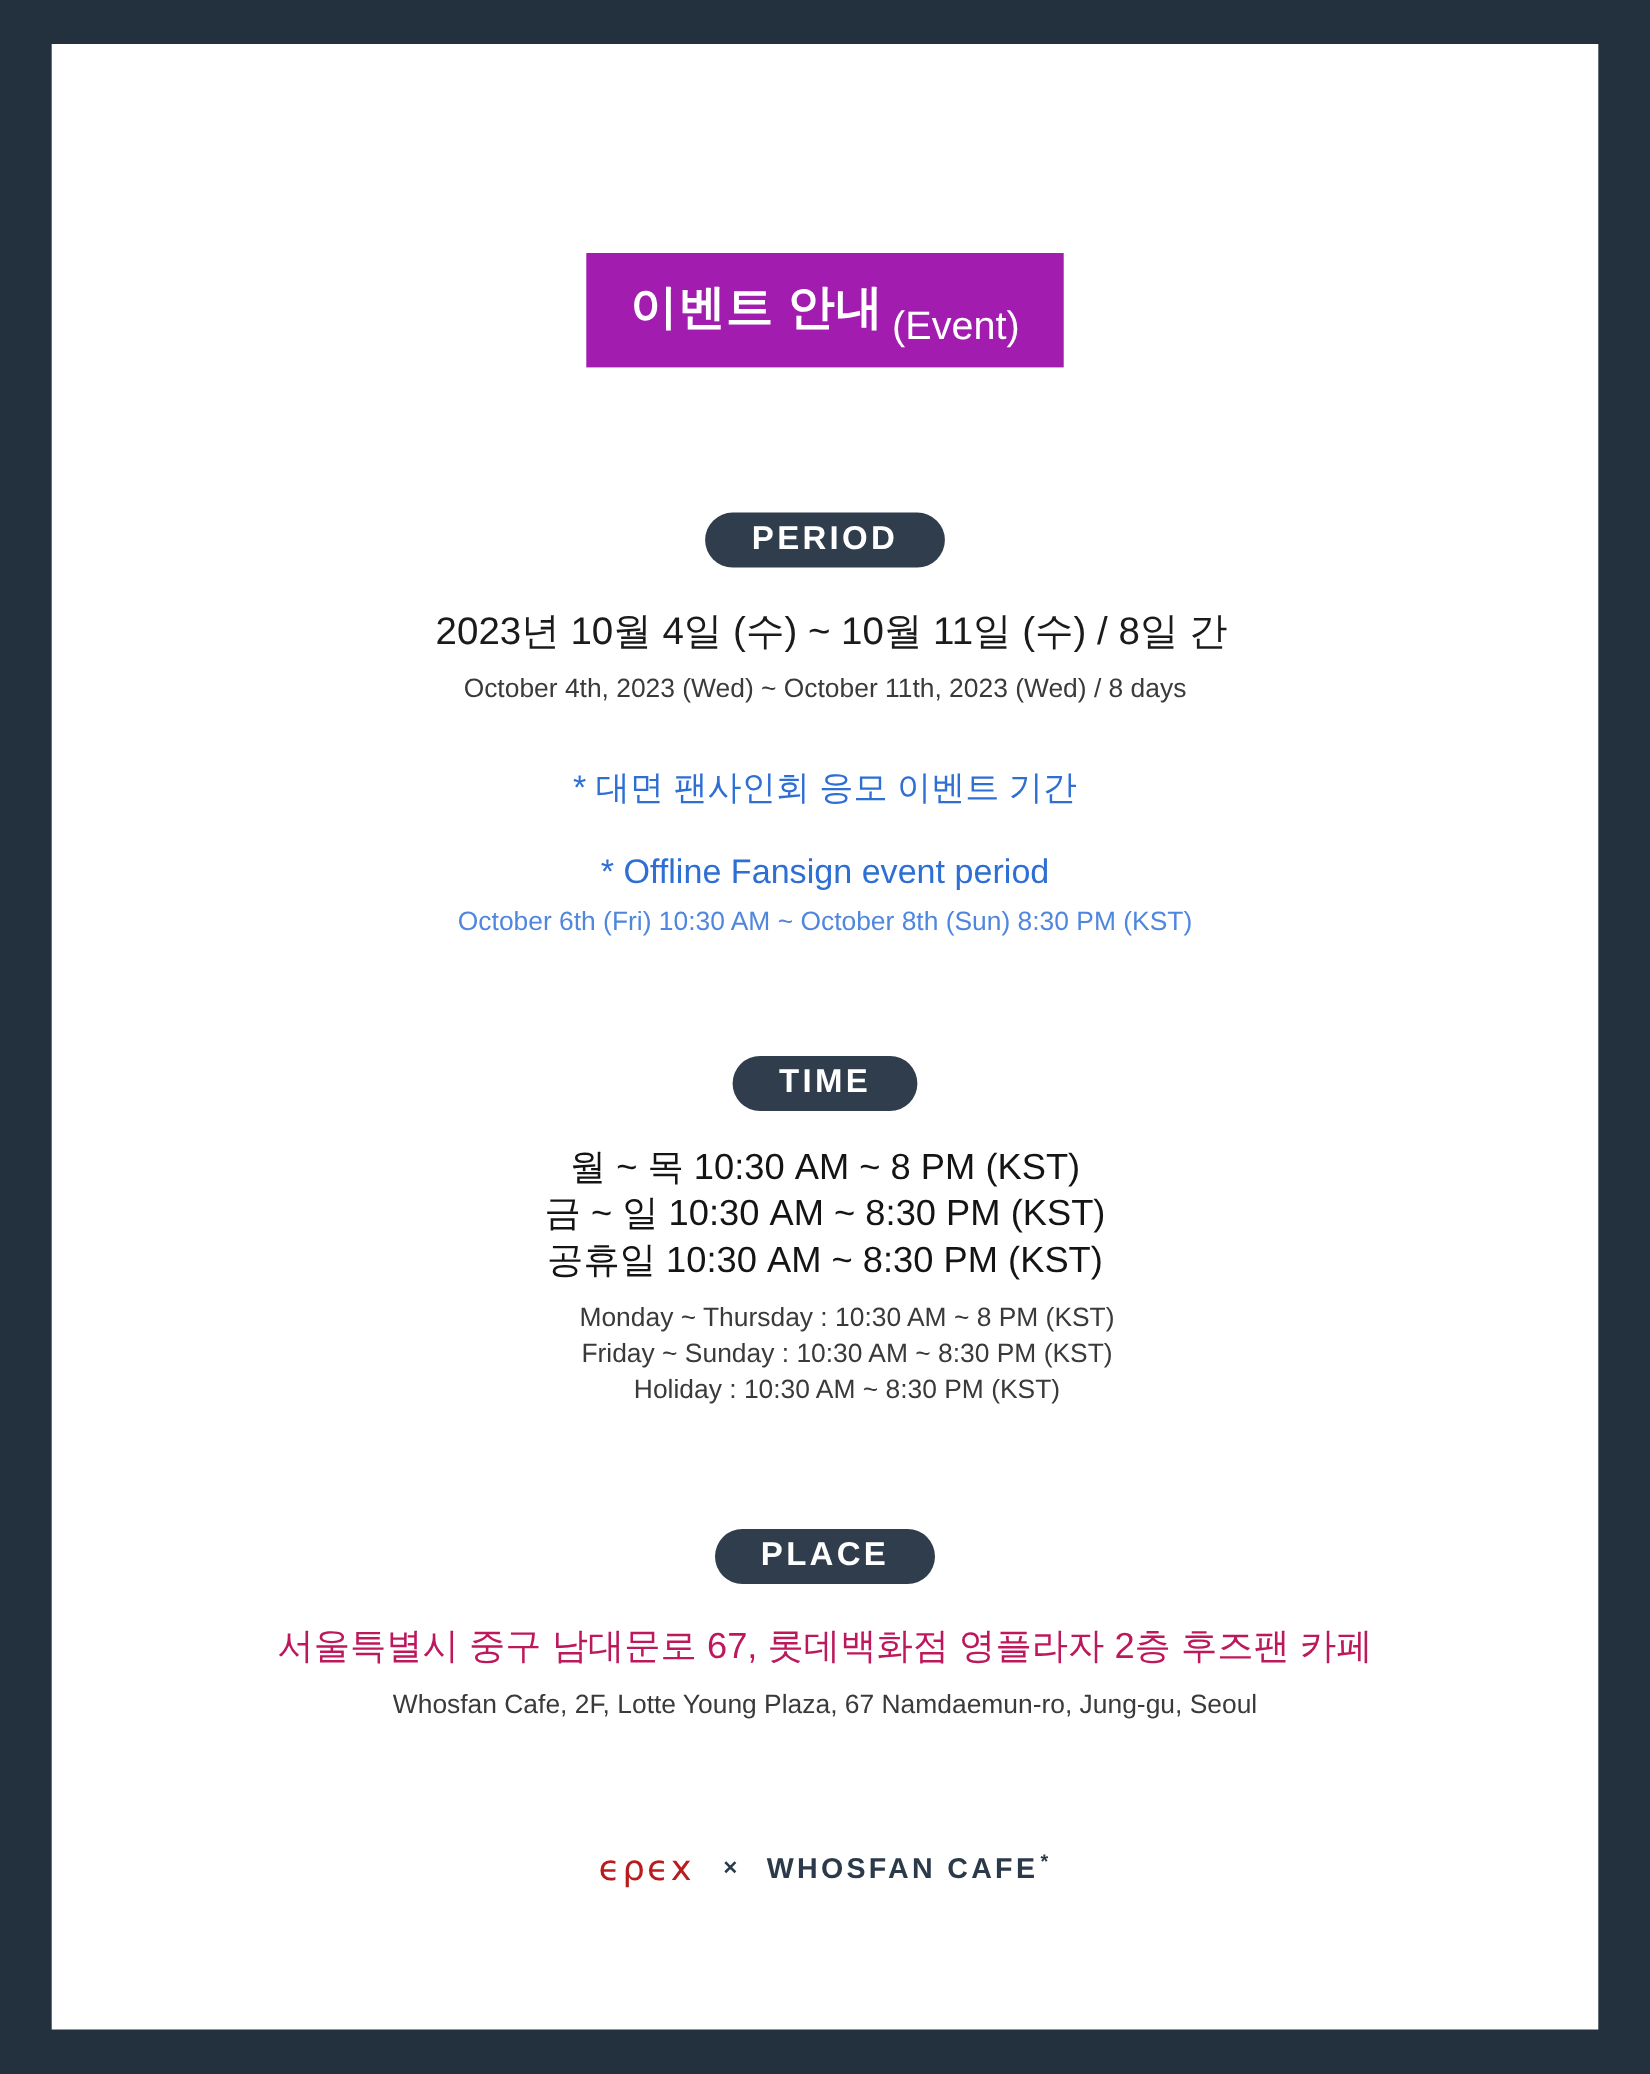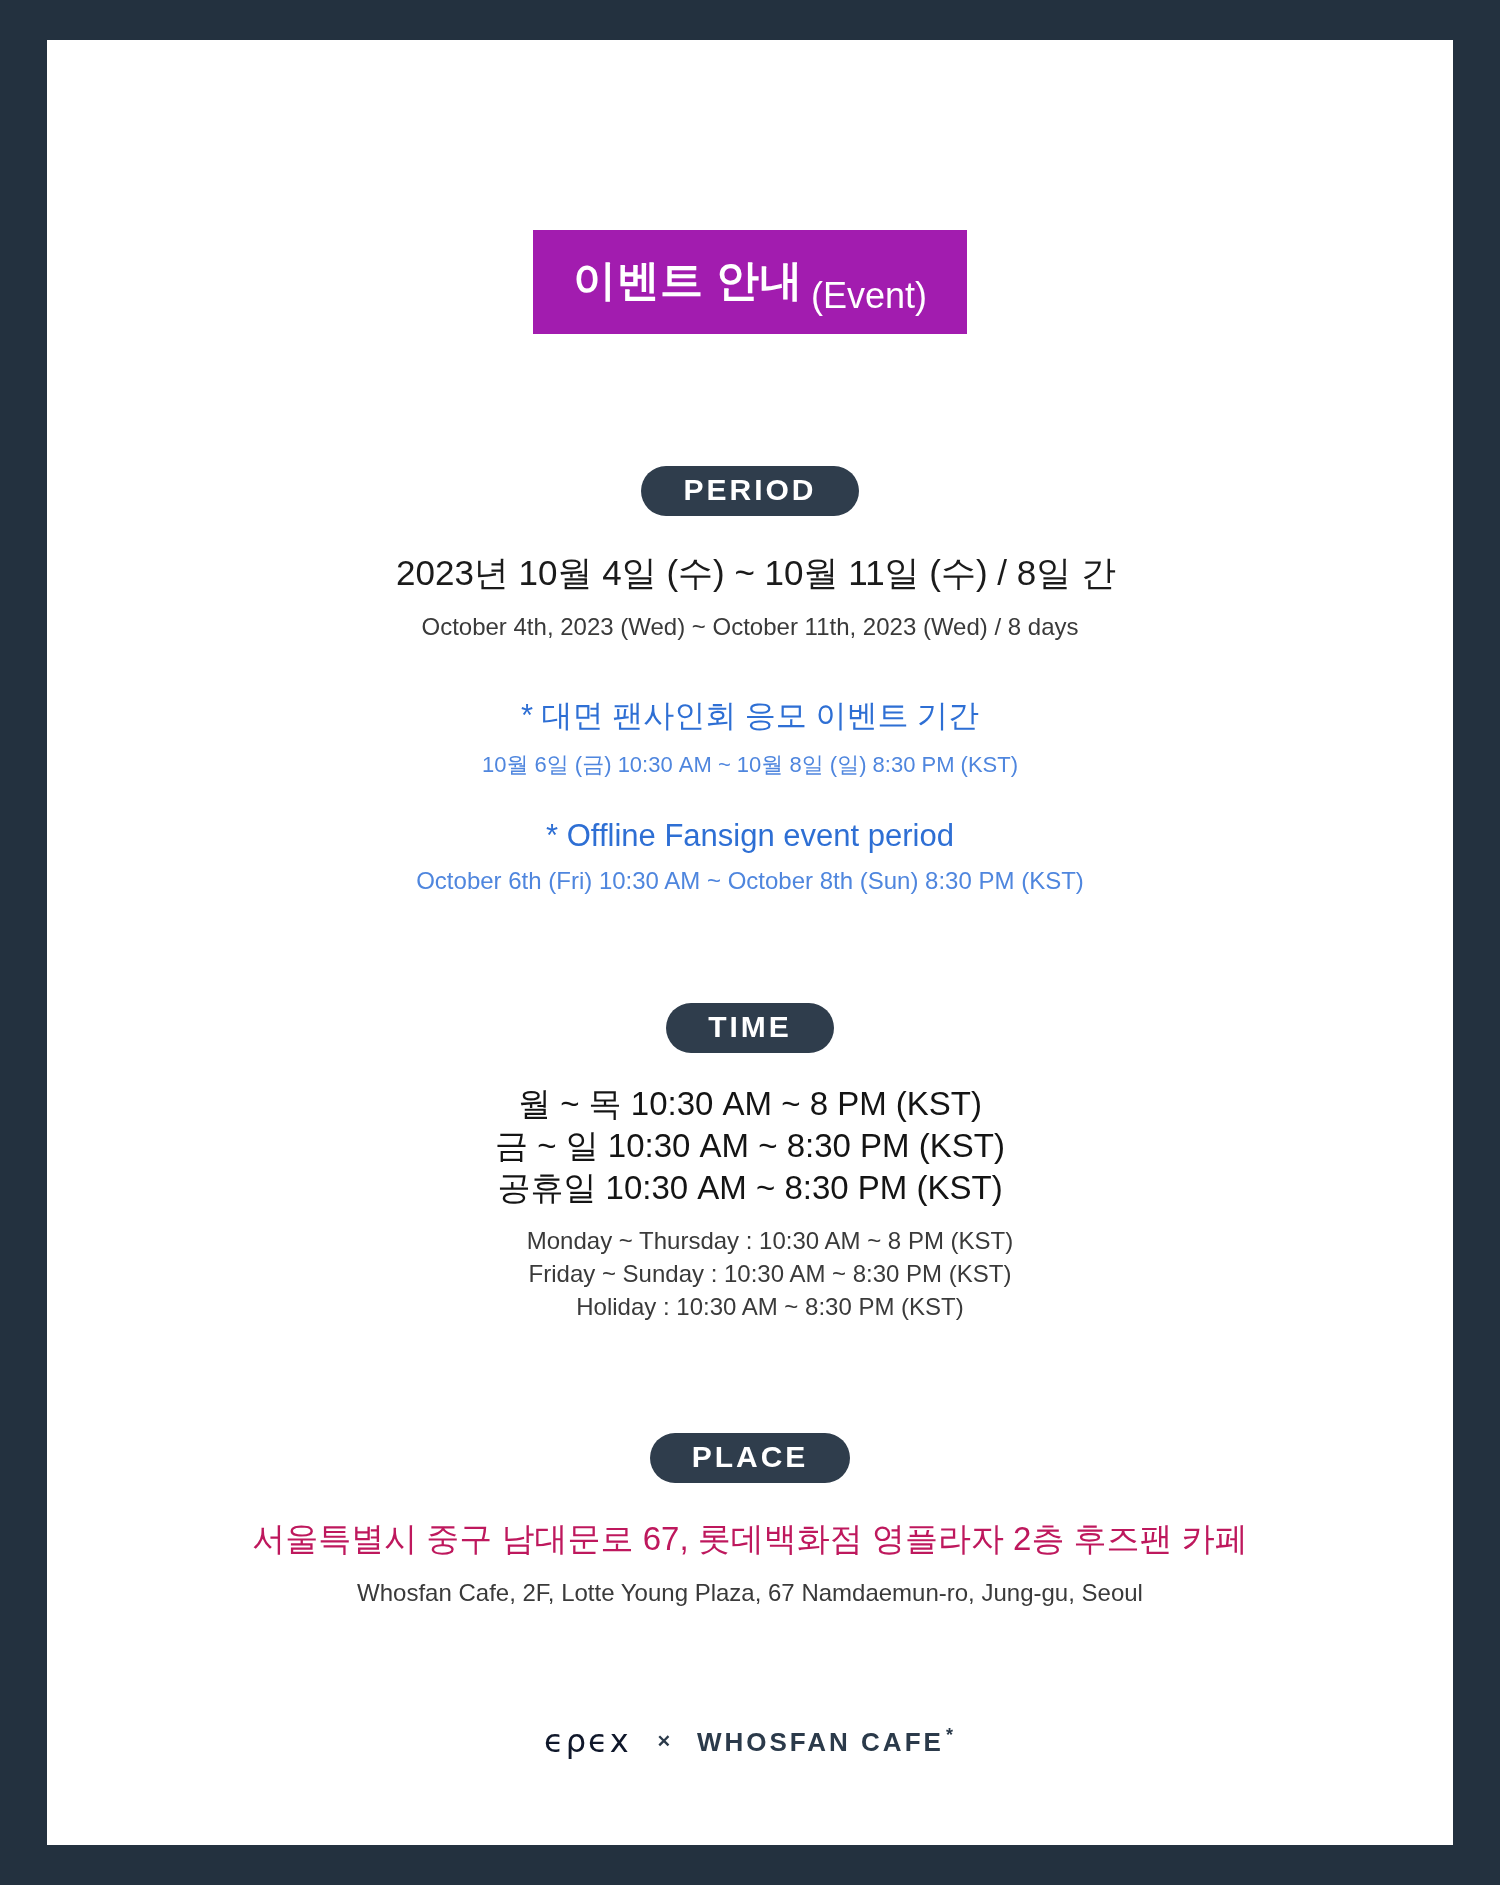--- a/index.html
+++ b/index.html
@@ -139,21 +139,21 @@
     display: flex;
     justify-content: center;
     align-items: center;
     gap: 26px;
     color: #2b3a4a;
   }
   .logo-epex {
     font-size: 32px;
     letter-spacing: 2px;
     font-family: "DejaVu Sans", sans-serif;
-    color: #0f172a;
+    color: #b91c1c;
   }
   .logo-x {
     font-size: 17px;
     font-weight: bold;
     color: #2b3a4a;
   }
   .logo-whosfan {
     font-size: 26px;
     font-weight: bold;
     letter-spacing: 3px;
@@ -179,21 +179,20 @@
       </div>
     </div>
 
     <div class="sec-period">
       <span class="pill">PERIOD</span>
     </div>
     <div class="ko-main">2023년 10월 4일 (수) ~ 10월 11일 (수) / 8일 간</div>
     <div class="en-sub">October 4th, 2023 (Wed) ~ October 11th, 2023 (Wed)  / 8 days</div>
 
     <div class="blue-ko">* 대면 팬사인회 응모 이벤트 기간</div>
-    <div class="blue-ko-sub">10월 6일 (금) 10:30 AM ~ 10월 8일 (일) 8:30 PM (KST)</div>
     <div class="blue-en">* Offline Fansign event period</div>
     <div class="blue-en-sub">October 6th (Fri) 10:30 AM ~ October 8th (Sun) 8:30 PM (KST)</div>
 
     <div class="sec-time">
       <span class="pill">TIME</span>
     </div>
     <div class="time-block-ko">
       <div class="time-ko-line">월 ~ 목 10:30 AM ~ 8 PM (KST)</div>
       <div class="time-ko-line">금 ~ 일 10:30 AM ~ 8:30 PM (KST)</div>
       <div class="time-ko-line">공휴일 10:30 AM ~ 8:30 PM (KST)</div>

